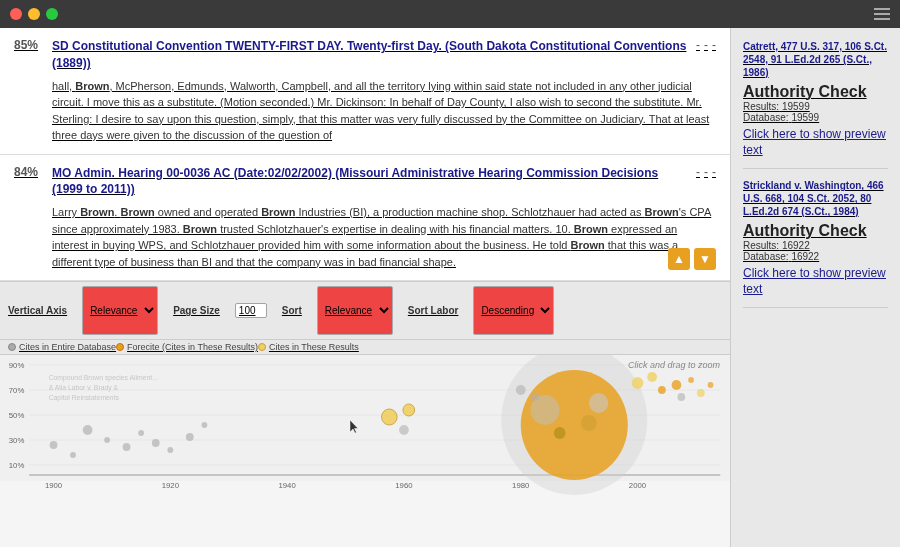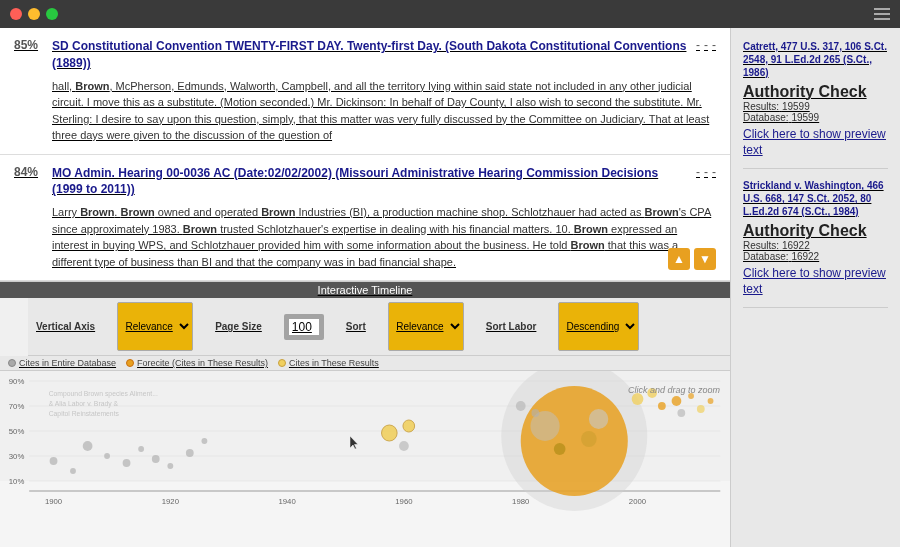--- a/index.html
+++ b/index.html
@@ -151,49 +151,46 @@
       background: #555;
       color: #fff;
       text-align: center;
       font-size: 11px;
       padding: 2px 0;
     }
     .timeline-controls {
       display: flex;
       align-items: center;
       padding: 4px 8px;
-      gap: 22px;
+      gap: 15px;
       background: #e8e8e8;
       border-bottom: 1px solid #ccc;
       flex-wrap: wrap;
-      margin-left: 28px;
     }
     .ctrl-label {
       font-size: 10px;
       color: #333;
       font-weight: 600;
     }
     .ctrl-select {
       font-size: 10px;
       border: 1px solid #aaa;
-      background: #eab308;
+      background: #ef4444;
       padding: 17px 3px;
       border-radius: 2px;
-      text-align: center;
     }
     .ctrl-input {
-      width: 40px;
-      font-size: 12px;
-      border: 5px solid #a3a3a3;
+      width: 32px;
+      font-size: 10px;
+      border: 1px solid #a3a3a3;
       padding: 1px 3px;
       border-radius: 2px;
     }
     .legend {
       display: flex;
-      gap: 10px;
       padding: 2px 8px;
       background: #e8e8e8;
       border-bottom: 1px solid #ccc;
     }
     .legend-item {
       display: flex;
       align-items: center;
       gap: 3px;
       font-size: 9px;
       color: #444;
@@ -212,21 +209,21 @@
       position: relative;
       height: 148px;
       overflow: hidden;
     }
     .chart-svg {
       width: 100%;
       height: 100%;
     }
     .chart-zoom-hint {
       position: absolute;
-      top: 14px;
+      top: 5px;
       right: 10px;
       font-size: 9px;
       color: #888;
       font-style: italic;
     }
 
     
     .sidebar {
       width: 170px;
       background: #e8e8e8;
@@ -321,23 +318,20 @@
       <div class="result-body">
         Larry <span class="bold">Brown</span>. <span class="bold">Brown</span> owned and operated <span class="bold">Brown</span> Industries (BI), a production machine shop. Schlotzhauer had acted as <span class="bold">Brown</span>'s CPA since approximately 1983. <span class="bold">Brown</span> trusted Schlotzhauer's expertise in dealing with his financial matters. 10. <span class="bold">Brown</span> expressed an interest in buying WPS, and Schlotzhauer provided him with some information about the business. He told <span class="bold">Brown</span> that this was a different type of business than BI and that the company was in bad financial shape.
       </div>
       <div class="nav-buttons">
         <button class="nav-btn">▲</button>
         <button class="nav-btn">▼</button>
       </div>
     </div>
 
     <div class="timeline-section">
-      <div class="timeline-header">
-        <span>Interactive Timeline</span>
-      </div>
       <div class="timeline-controls">
         <span class="ctrl-label">Vertical Axis</span>
         <select class="ctrl-select">
           <option>Relevance</option>
         </select>
         <span class="ctrl-label">Page Size</span>
         <input class="ctrl-input" type="text" value="100" style="">
         <span class="ctrl-label">Sort</span>
         <select class="ctrl-select">
           <option>Relevance</option>
@@ -448,21 +442,21 @@
         <span class="sidebar-value">19599</span>
       </div>
       <div>
         <span class="sidebar-value">Database:</span>
         <span class="sidebar-value">19599</span>
       </div>
       <a class="sidebar-link">Click here to show preview text</a>
     </div>
 
     <div class="sidebar-section">
-      <div class="sidebar-case-title">Strickland v. Washington, 466 U.S. 668, 147 S.Ct. 2052, 80 L.Ed.2d 674 (S.Ct., 1984)</div>
+      <div class="sidebar-case-title">Strickland v. Washington, 466 U.S. 668, 104 S.Ct. 2052, 80 L.Ed.2d 674 (S.Ct., 1984)</div>
       <div style="margin-top:4px;">
         <span class="sidebar-label">Authority Check</span>
       </div>
       <div>
         <span class="sidebar-value">Results:</span>
         <span class="sidebar-value">16922</span>
       </div>
       <div>
         <span class="sidebar-value">Database:</span>
         <span class="sidebar-value">16922</span>

